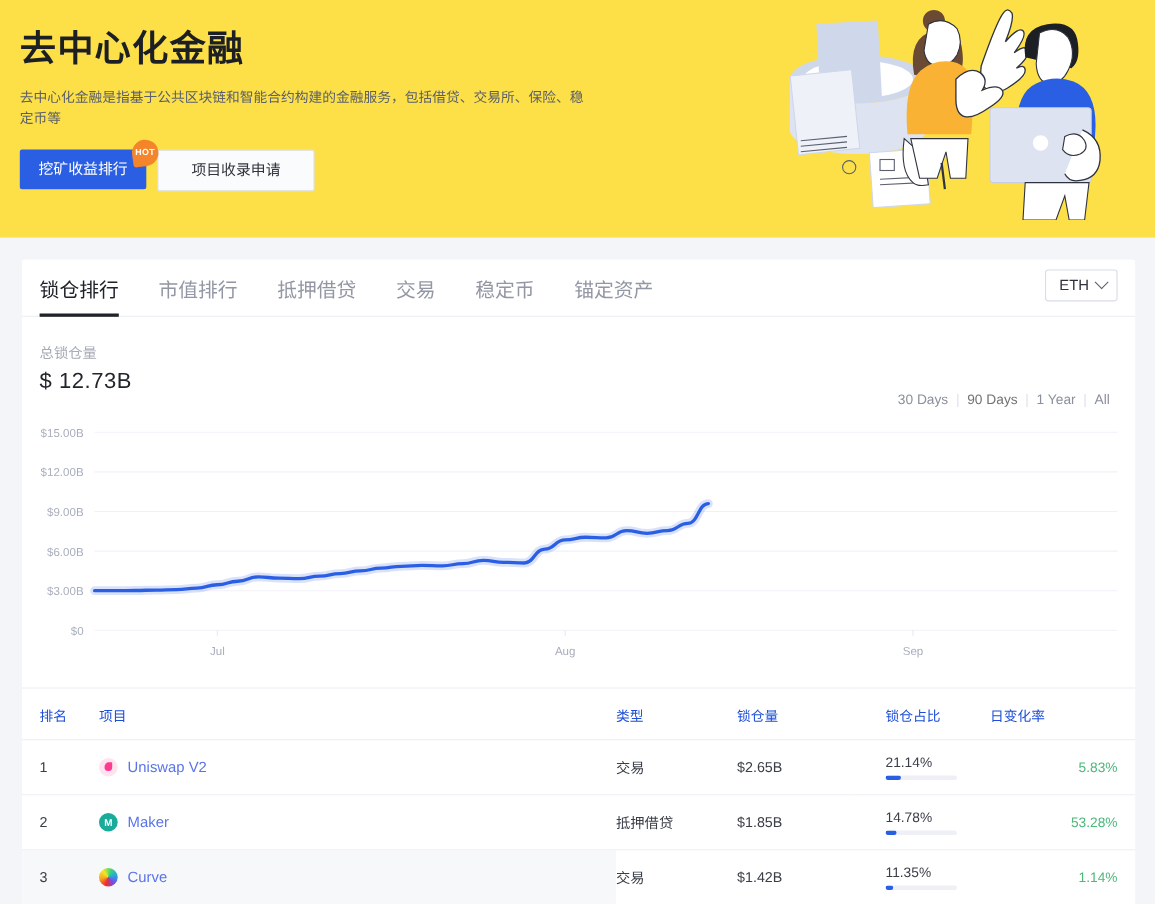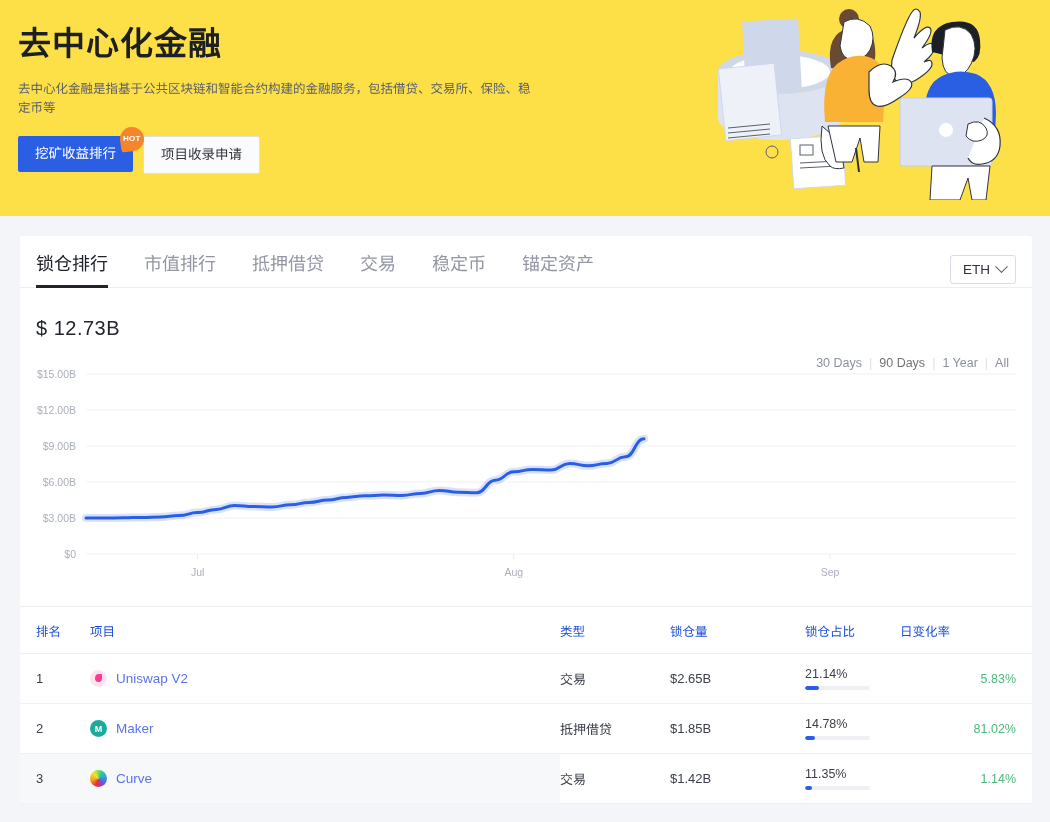--- a/index.html
+++ b/index.html
@@ -41,21 +41,21 @@
     background: #f5852a;
     border-radius: 50% 50% 50% 12%;
     transform: rotate(-8deg);
     color: #fff; font-size: 8px; font-weight: bold;
     display: flex; align-items: center; justify-content: center;
     letter-spacing: .3px;
   }
   .hot-badge span { transform: rotate(8deg); }
   .btn-secondary {
     background: #fafbfc; color: #31343b;
-    font-size: 13.5px; padding: 9px 17px;
+    font-size: 13.5px; padding: 9px 30px;
     border: 1px solid #dcdfe6; border-radius: 2px; cursor: pointer;
     line-height: 18px;
   }
   .hero-art { position: absolute; right: 8px; top: 0; width: 350px; height: 200px; }
 
   
   .card {
     position: absolute; left: 20px; top: 236px;
     width: 1012px;
     background: #ffffff;
@@ -74,21 +74,21 @@
     font-size: 18px; color: #9397a4; cursor: pointer;
     margin-right: 36px; position: relative; height: 52px;
     display: flex; align-items: center;
   }
   .tab.active { color: #20232a; font-weight: normal; }
   .tab.active::after {
     content: ""; position: absolute; left: 0; right: 0; bottom: 0;
     height: 3px; background: #20232a;
   }
   .chain-select {
-    position: absolute; right: 16px; top: 19px;
+    position: absolute; right: 16px; top: 9px;
     border: 1px solid #d8dce6; border-radius: 3px;
     font-size: 13.5px; color: #2e313a;
     padding: 6px 9px 6px 12px;
     display: flex; align-items: center; gap: 7px; cursor: pointer;
     background: #fff;
   }
   .chev { width: 9px; height: 9px; border-right: 1.6px solid #5b6070; border-bottom: 1.6px solid #5b6070; transform: rotate(45deg) translate(-2px,-2px); }
 
   
   .summary { padding: 22px 16px 0 16px; position: relative; }
@@ -234,20 +234,21 @@
       <span>锚定资产</span>
     </div>
 
     <div class="chain-select">
       <span>ETH</span>
       <span class="chev"></span>
     </div>
   </div>
 
   <div class="summary">
+    <div class="summary-label">总锁仓量</div>
     <div class="summary-value">$ 12.73B</div>
 
     <div class="range-row">
       <span class="range-item">30 Days</span>
       <span class="range-sep">|</span>
       <span class="range-item active">90 Days</span>
       <span class="range-sep">|</span>
       <span class="range-item">1 Year</span>
       <span class="range-sep">|</span>
       <span class="range-item">All</span>
@@ -318,21 +319,21 @@
             </div>
           </td>
           <td class="c-type">抵押借贷</td>
           <td class="c-tvl">$1.85B</td>
           <td class="c-share">
             <div class="share-pct">14.78%</div>
             <div class="bar-bg">
               <div class="bar-fill" style="width: 14.78%;"></div>
             </div>
           </td>
-          <td class="c-chg"><span class="chg-up">81.02%</span></td>
+          <td class="c-chg"><span class="chg-up">53.28%</span></td>
         </tr>
         <tr class="hl">
           <td class="c-rank">3</td>
           <td class="c-proj">
             <div class="proj">
               <span class="coin coin-curve"></span>
               <a class="proj-name">Curve</a>
             </div>
           </td>
           <td class="c-type">交易</td>

